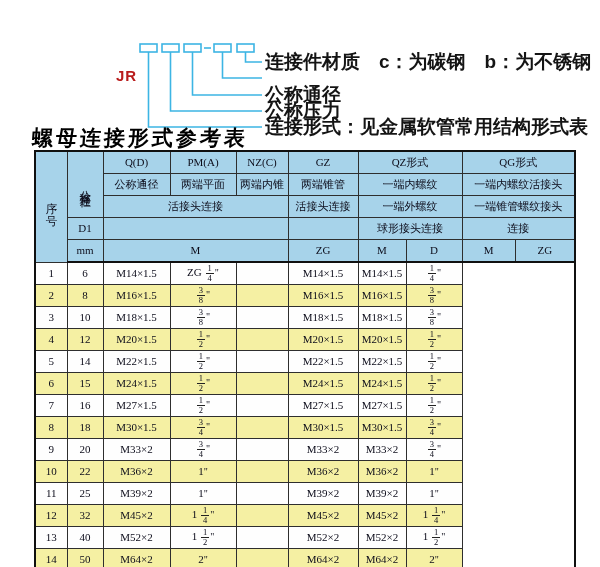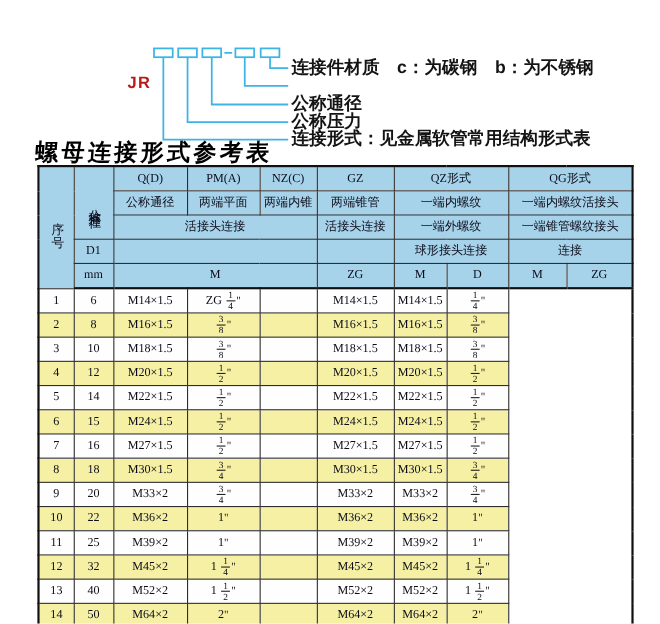--- a/index.html
+++ b/index.html
@@ -13,21 +13,21 @@
     font-weight:bold;font-size:13.5px;color:#111;letter-spacing:1px;white-space:nowrap;
   }
   .diagram-head .star{color:#2da5da;margin-right:2px;font-size:12px;}
   .code-prefix{
     position:absolute;left:116px;top:36px;font-family:"Liberation Sans","DejaVu Sans",sans-serif;
     font-weight:bold;font-size:15px;color:#b91c1c;letter-spacing:1px;margin-top:31px;
   }
   svg.code-lines{position:absolute;left:0;top:0;}
   .diagram-label{
     position:absolute;left:265px;font-family:"Liberation Sans","DejaVu Sans",sans-serif;
-    font-weight:bold;font-size:16px;color:#141414;white-space:nowrap;line-height:14px;
+    font-weight:bold;font-size:19px;color:#141414;white-space:nowrap;line-height:14px;
   }
   
   .table-title{
     position:absolute;left:32px;top:124px;margin:0;
     font-family:"DejaVu Serif","Liberation Serif",serif;font-weight:bold;
     font-size:21px;letter-spacing:3px;color:#000;transform:skewX(-4deg);
   }
   
   table.ref{
     position:absolute;left:34px;top:150px;border-collapse:collapse;table-layout:fixed;

